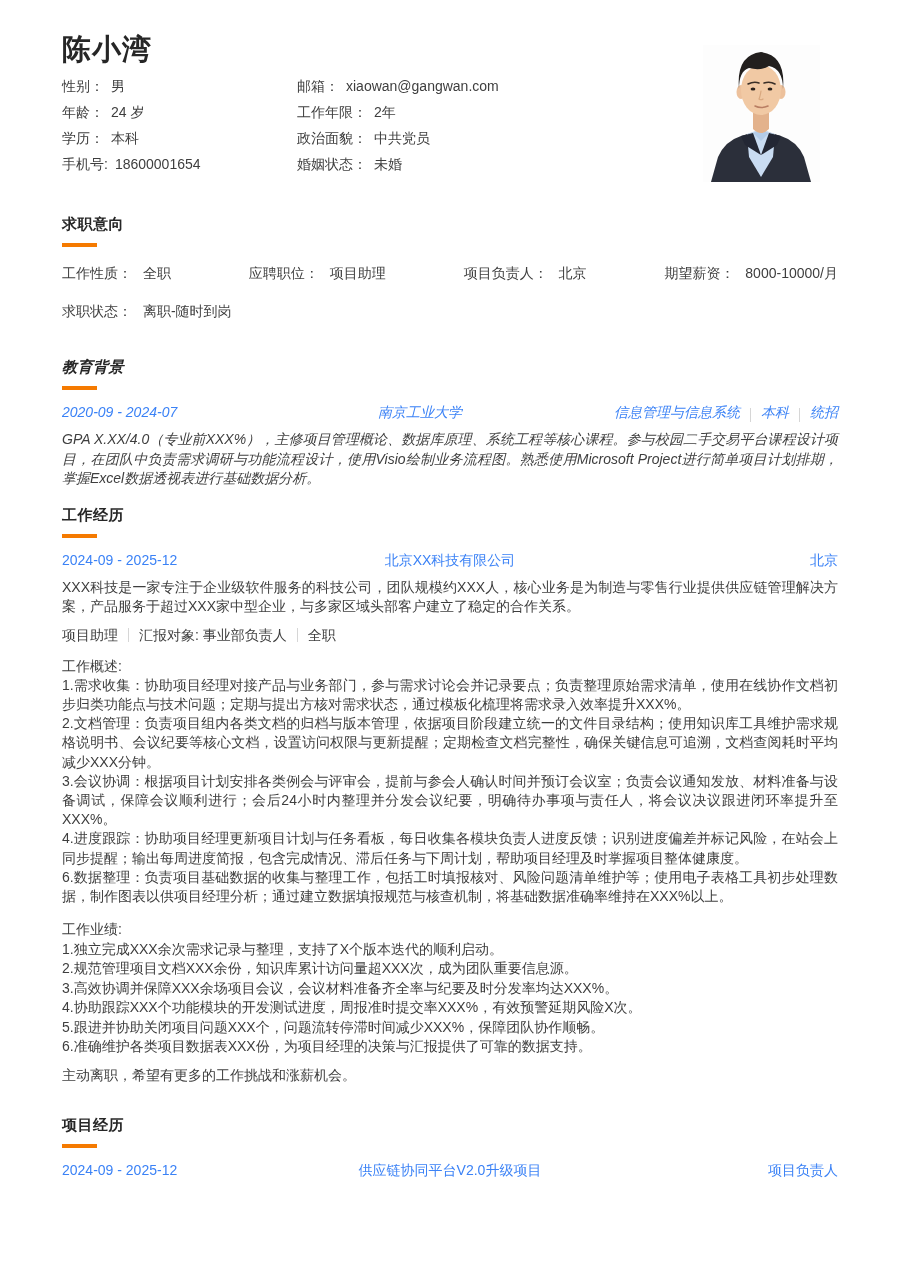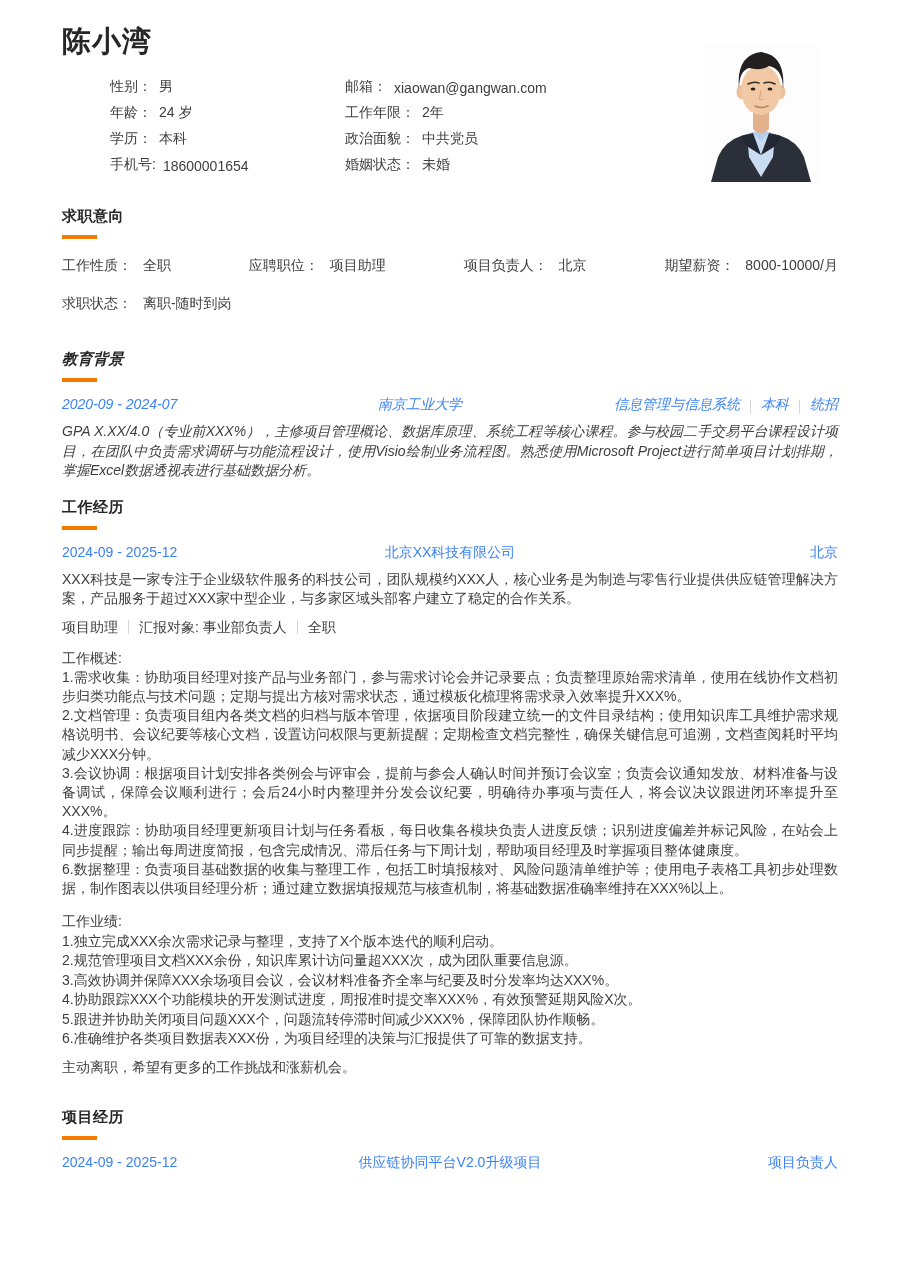--- a/index.html
+++ b/index.html
@@ -9,33 +9,33 @@
     font-family:"Liberation Sans","DejaVu Sans",sans-serif;
     color:#3e3e3e;
     position:relative;
     overflow:hidden;
   }
   .page { width:900px; height:1275px; position:relative; background:#fff; }
   .content { padding:0 62px; }
 
   
   .name {
-    padding-top:24px;
+    padding-top:32px;
     font-size:29px; line-height:34px; font-weight:700; color:#262626;
     letter-spacing:1px;
   }
   .info-grid {
     margin-top:12px;
     display:grid;
     grid-template-columns:235px 1fr;
     grid-auto-rows:26px;
     width:600px;
     font-size:14px;
   }
-  .info-cell { display:flex; align-items:flex-end;margin-left:48px; }
+  .info-cell { display:flex; align-items:flex-start; }
   .info-label { color:#3e3e3e; }
   .info-value { color:#3e3e3e; margin-left:7px; }
 
   .photo {
     position:absolute; left:703px; top:45px; width:117px; height:137px;
     overflow:hidden; background:#fdfdfd;
   }
 
   
   .section-header { }

